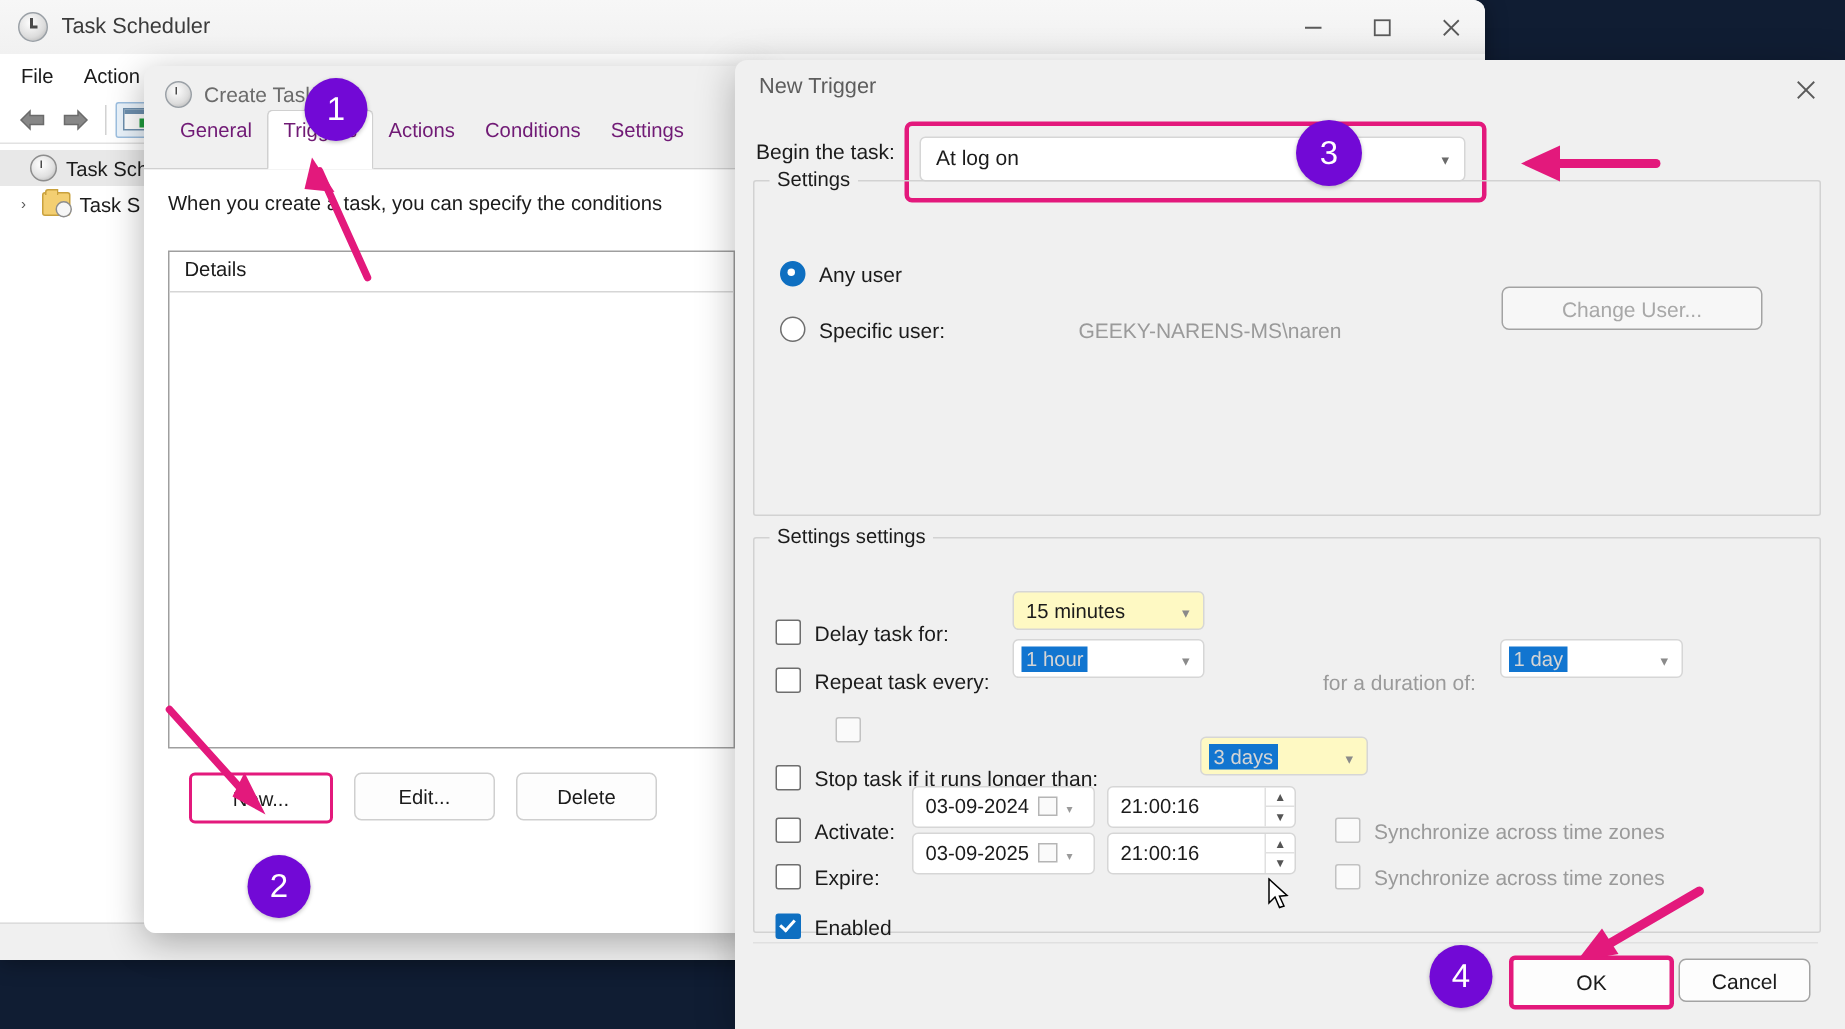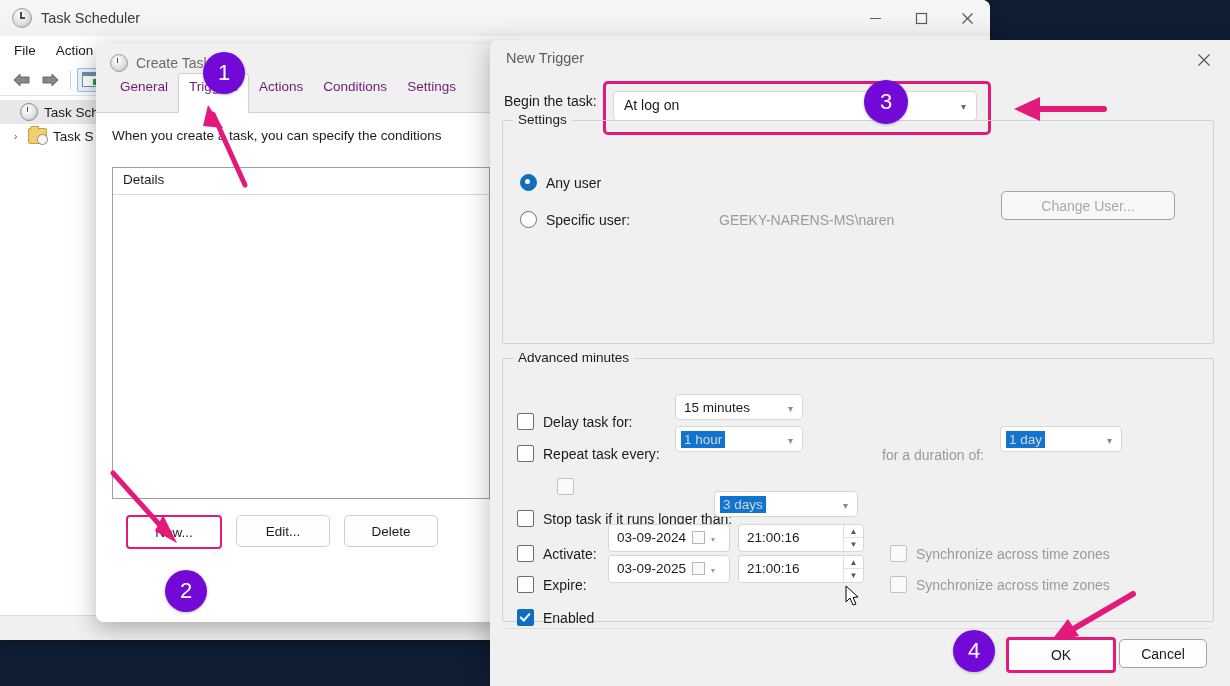--- a/index.html
+++ b/index.html
@@ -132,21 +132,21 @@
   .cbx.dis { border:1px solid #c2c2c2; background:#fafafa; }
 
   .row { position:absolute; display:flex; align-items:center; font-size:14px; color:#1b1b1b;margin-top:16px; }
   .row .lbl { margin-left:9px; }
   .muted { color:#9a9a9a; }
 
   .inputbox { background:#ffffff; border:1px solid #d6d6d6; border-radius:4px; position:absolute; box-sizing:border-box; }
   .inputbox .txt { position:absolute; left:8px; top:5px; font-size:13.5px; color:#1b1b1b; }
   .inputbox .txt.sel { background:#1175d0; color:#d5d5d5; padding:1px 3px; left:5px; top:4px; }
   .inputbox .chev { position:absolute; right:9px; top:8px; color:#8a8a8a; font-size:10px; }
-  .inputbox.dim { background:#ffffff; }
+  .inputbox.dim { background:#fef9c3; }
   .inputbox .cal { position:absolute; right:24px; top:6px; width:11px;height:11px;border:1px solid #b5b5b5;background:#fafafa;}
   .inputbox .caldown { position:absolute; right:14px; top:10px; color:#9a9a9a; font-size:8px; }
   .spin { position:absolute; right:0; top:0; width:19px; height:100%; border-left:1px solid #e0e0e0; }
   .spin .up, .spin .dn { position:absolute; left:0; width:19px; height:50%; display:flex; align-items:center; justify-content:center; color:#555; font-size:8px;}
   .spin .up{top:0;} .spin .dn{bottom:0; border-top:1px solid #e0e0e0;}
 
   .btn { position:absolute; background:#fdfdfd; border:1px solid #a3a3a3; border-radius:5px; font-size:14px; color:#1b1b1b;
          display:flex; align-items:center; justify-content:center; }
   .btn.disabled { color:#a8a8a8; background:#f7f7f7; }
   .btn.hl { border:3px solid #e3197c; border-radius:4px; }
@@ -292,21 +292,21 @@
     <span class="lbl">Any user</span>
   </div>
   <div class="row" style="left:520px; top:195px;">
     <span class="radio"></span>
     <span class="lbl">Specific user:</span>
   </div>
   <div class="row muted" style="left:719px; top:196px;">GEEKY-NARENS-MS\naren</div>
   <div class="btn disabled" style="left:1001px; top:191px; width:172px; height:27px;">Change User...</div>
 
   <div class="grp grp-adv">
-    <span class="grp-label">Advanced minutes</span>
+    <span class="grp-label">Settings settings</span>
   </div>
 
   <div class="row" style="left:517px; top:397px;">
     <span class="cbx"></span>
     <span class="lbl">Delay task for:</span>
   </div>
   <div class="inputbox dim" style="left:675px; top:394px; width:128px; height:26px;">
     <span class="txt muted">15 minutes</span>
     <span class="chev">▾</span>
   </div>
@@ -326,21 +326,21 @@
   </div>
 
   <div class="row" style="left:557px; top:462px;">
     <span class="cbx dis"></span>
   </div>
 
   <div class="row" style="left:517px; top:494px;">
     <span class="cbx"></span>
     <span class="lbl">Stop task if it runs longer than:</span>
   </div>
-  <div class="inputbox dim" style="left:714px; top:491px; width:144px; height:26px;">
+  <div class="inputbox dim" style="left:800px; top:491px; width:112px; height:26px;">
     <span class="txt sel">3 days</span>
     <span class="chev">▾</span>
   </div>
 
   <div class="row" style="left:517px; top:529px;">
     <span class="cbx"></span>
     <span class="lbl">Activate:</span>
   </div>
   <div class="inputbox" style="left:608px; top:524px; width:122px; height:28px;">
     <span class="txt">03-09-2024</span>

